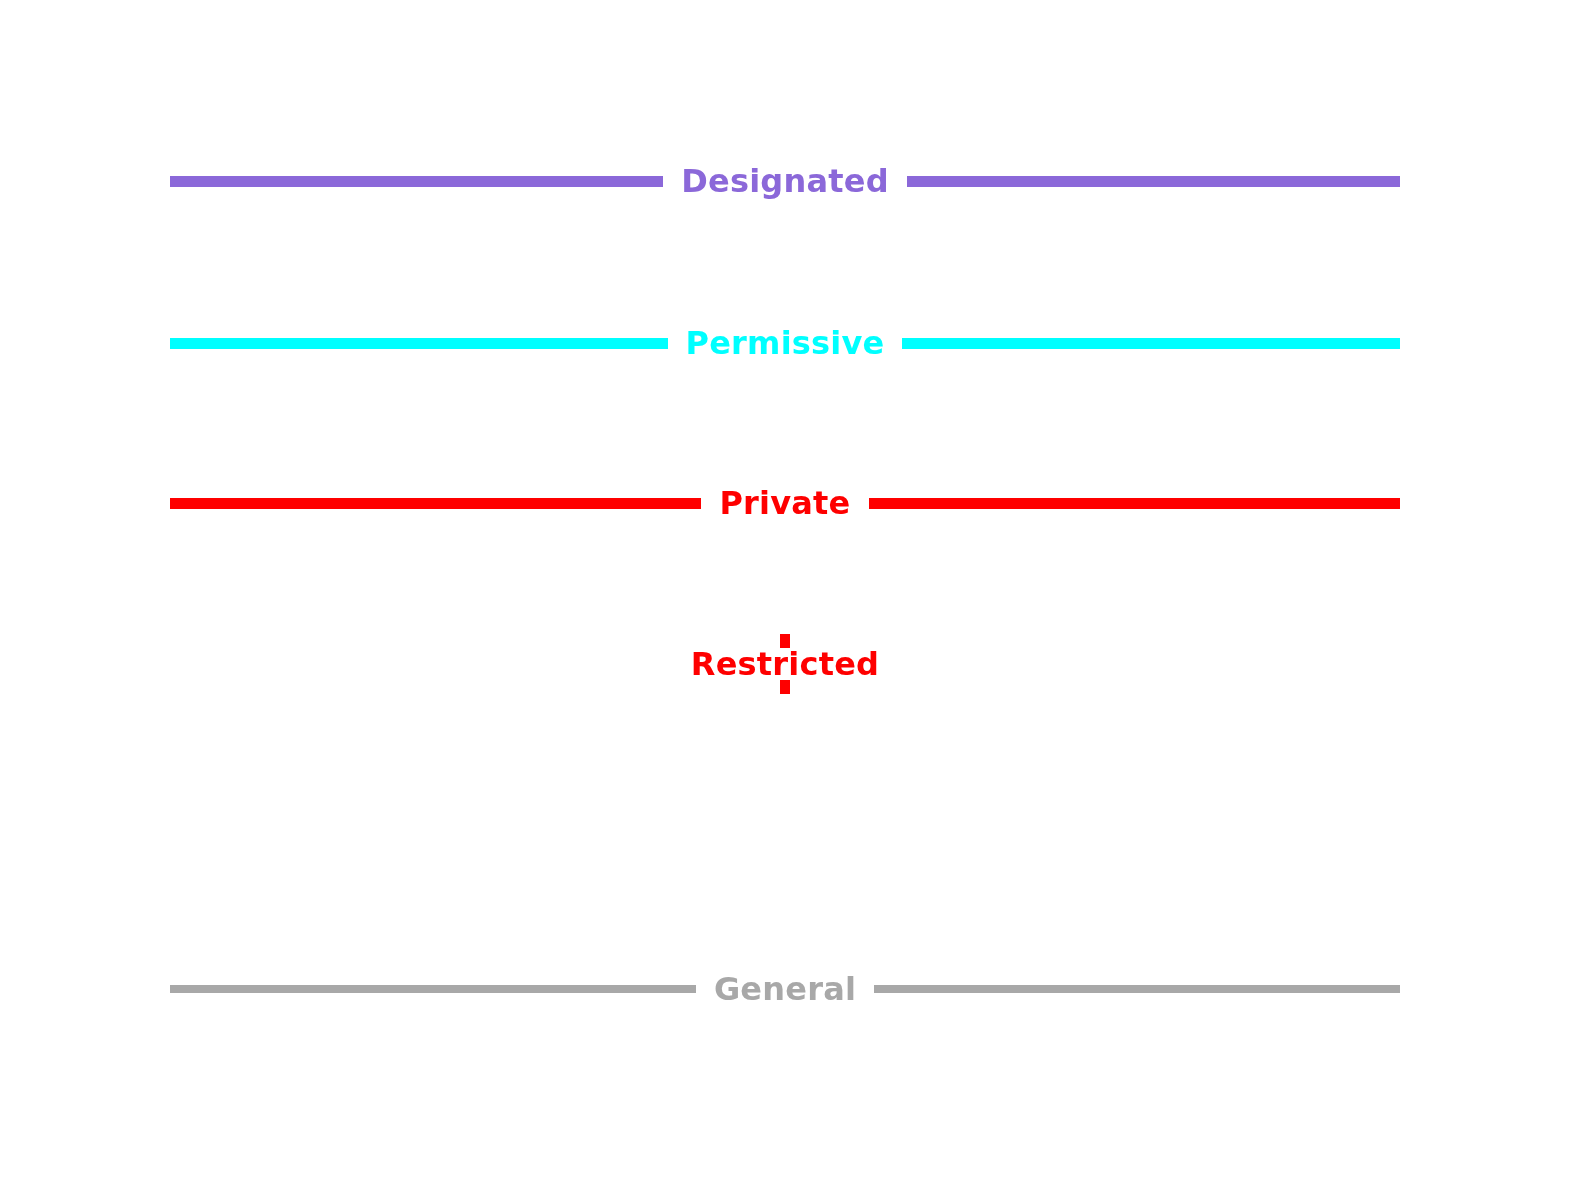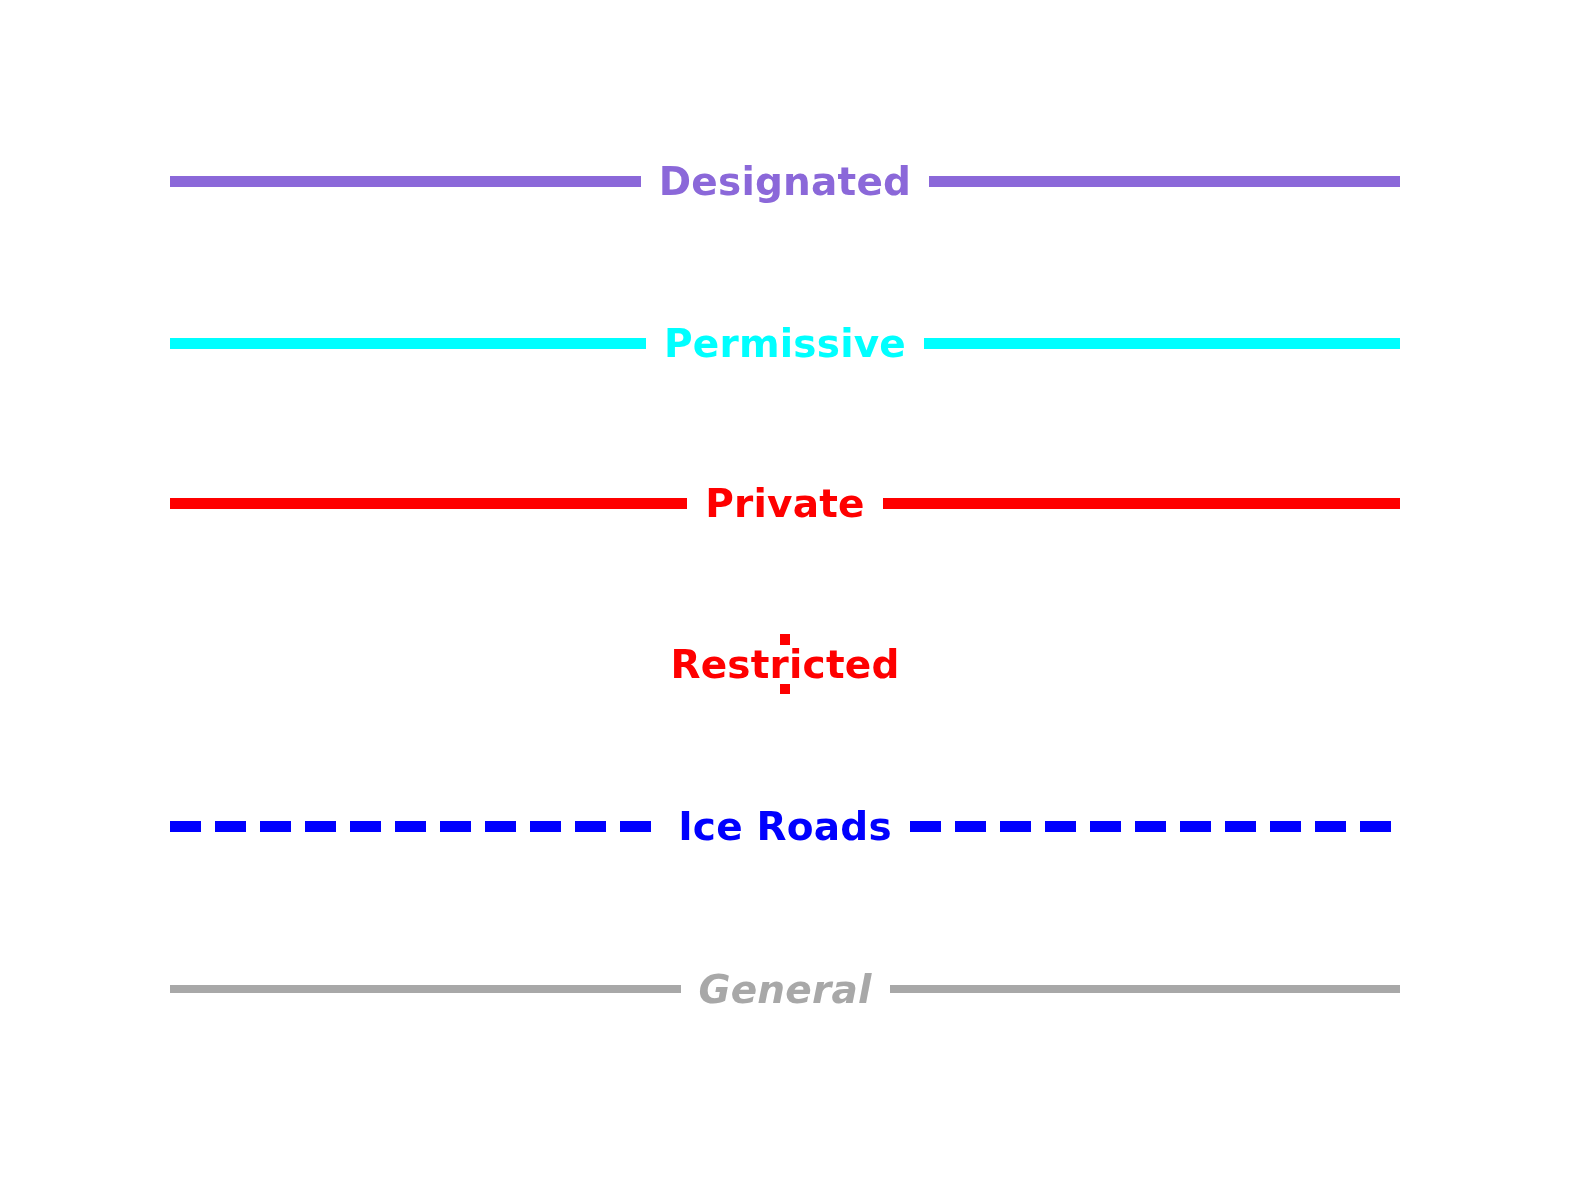--- a/index.html
+++ b/index.html
@@ -33,21 +33,21 @@
 
   .line-seg {
     flex: 1 1 auto;
     height: 11px;
     min-width: 10px;
   }
 
   .legend-label {
     flex: 0 0 auto;
     padding: 0 18px;
-    font-size: 39px;
+    font-size: 32px;
     font-weight: bold;
     line-height: 1;
     white-space: nowrap;
     letter-spacing: 0.2px;
   }
 
   
   .seg-solid-purple  { background: #8b68d9; }
   .seg-solid-cyan    { background: #00ffff; }
   .seg-solid-red     { background: #fe0000; }
@@ -72,21 +72,21 @@
   .lbl-red    { color: #fe0000; }
   .lbl-blue   { color: #0000fe; }
   .lbl-gray   { color: #a8a8a8; }
 
   
   .row-0 { top: 151px; }
   .row-1 { top: 313px; }
   .row-2 { top: 473px; }
   .row-3 { top: 634px; flex-direction: column; }
   .row-4 { top: 796px; }
-  .row-5 { top: 959px; font-style: italic; }
+  .row-5 { top: 959px; }
 </style>
 </head>
 <body>
 
 <div id="legend-figure">
 
   <div class="legend-row row-0">
     <span class="line-seg seg-solid-purple"></span>
     <span class="legend-label lbl-purple">Designated</span>
     <span class="line-seg seg-solid-purple"></span>
@@ -103,25 +103,20 @@
     <span class="legend-label lbl-cyan">Permissive</span>
     <span class="line-seg seg-solid-cyan"></span>
   </div>
 
   <div class="legend-row row-3">
     <span class="line-seg seg-dash-red"></span>
     <span class="legend-label lbl-red">Restricted</span>
     <span class="line-seg seg-dash-red"></span>
   </div>
 
-  <div class="legend-row row-4">
-    <span class="line-seg seg-dash-blue"></span>
-    <span class="legend-label lbl-blue">Ice Roads</span>
-    <span class="line-seg seg-dash-blue"></span>
-  </div>
 
   <div class="legend-row row-5">
     <span class="line-seg seg-solid-gray"></span>
     <span class="legend-label lbl-gray">General</span>
     <span class="line-seg seg-solid-gray"></span>
   </div>
 
 </div>
 
 </body></html>

